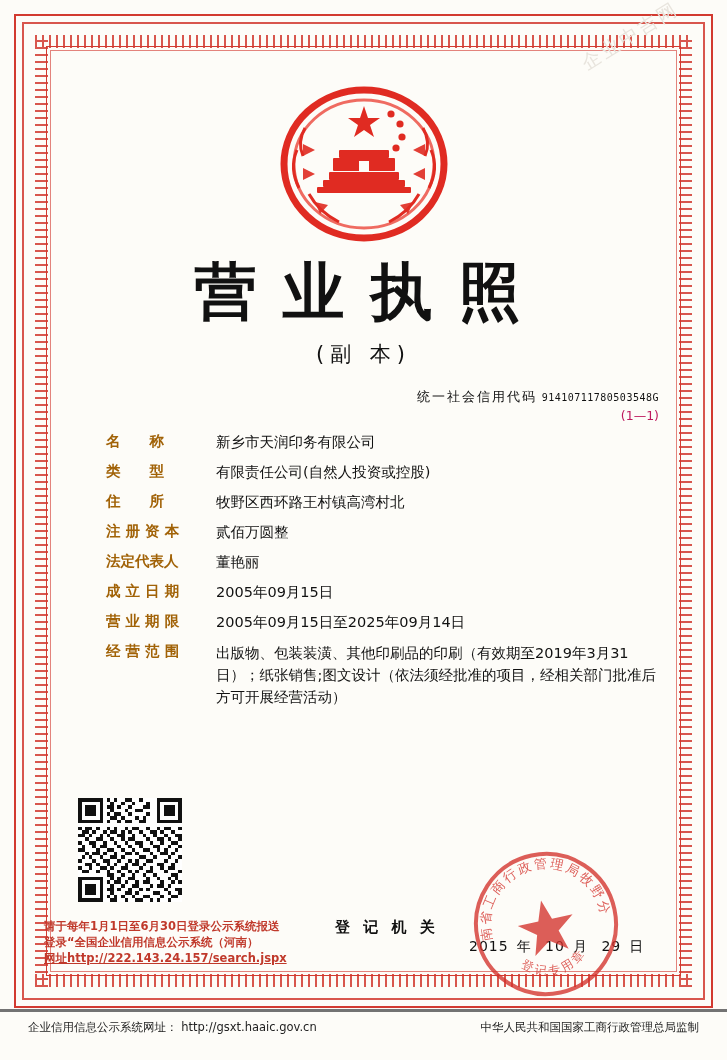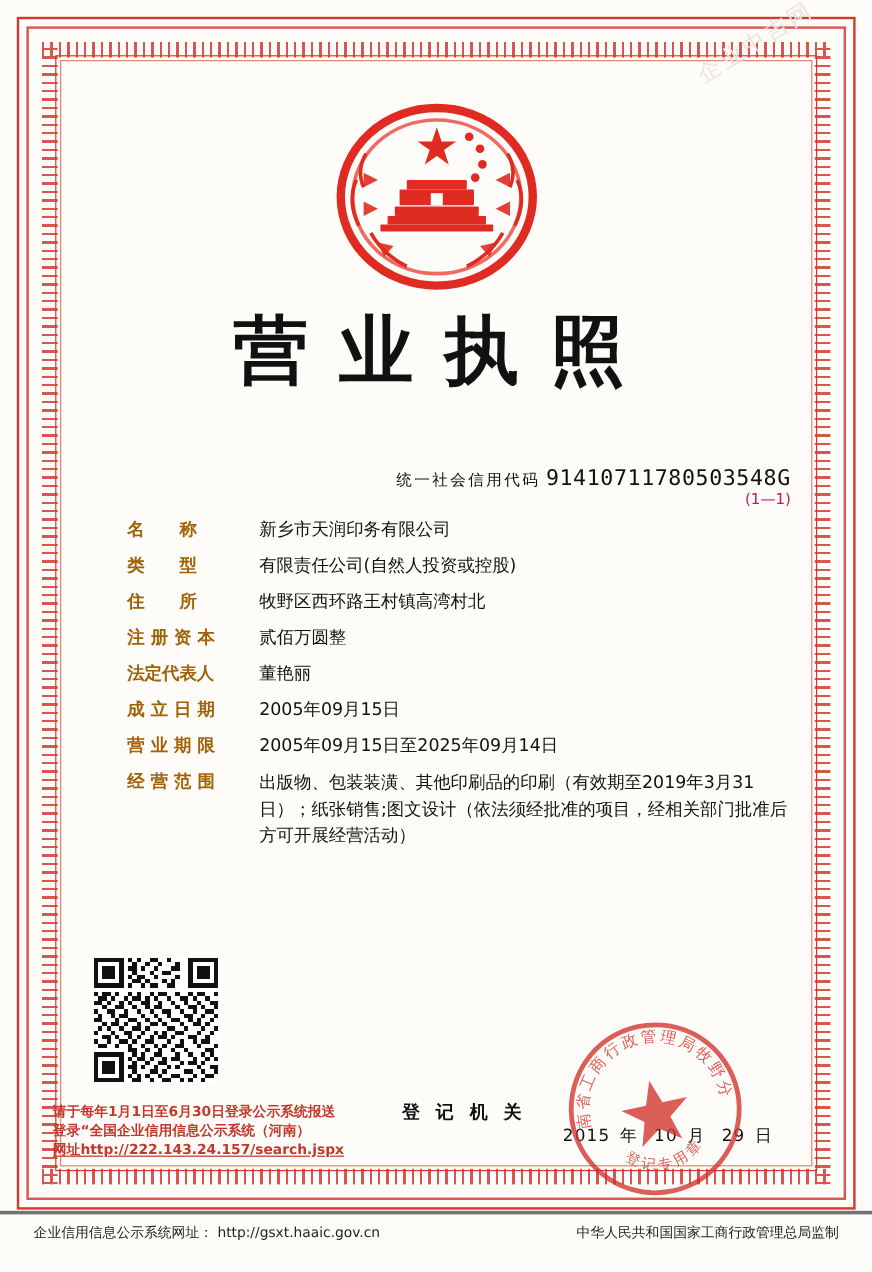--- a/index.html
+++ b/index.html
@@ -70,21 +70,21 @@
     position:absolute;left:0;right:0;top:340px;text-align:center;
     font-size:21px;letter-spacing:6px;color:#111;
   }
 
   
   .code-line{
     position:absolute;right:68px;top:388px;
     font-size:13px;color:#111;letter-spacing:.5px;
   }
   .code-line .label{letter-spacing:2px;font-family:Liberation Mono, monospace;}
-  .code-line .value{font-family:"DejaVu Sans Mono","Liberation Mono",monospace;font-size:18px;}
+  .code-line .value{font-family:"DejaVu Sans Mono","Liberation Mono",monospace;font-size:10px;}
   .page-no{
     position:absolute;right:68px;top:408px;font-size:12.5px;color:#be185d;
   }
 
   
   .fields{
     position:absolute;left:106px;top:432px;right:60px;
   }
   .row{display:flex;align-items:flex-start;margin-bottom:9px;}
   .row .k{
@@ -186,20 +186,21 @@
         <polygon points="85,22 89,34 101,34 91,41 95,53 85,46 75,53 79,41 69,34 81,34"></polygon>
         <circle cx="112" cy="30" r="3.6"></circle>
         <circle cx="121" cy="40" r="3.6"></circle>
         <circle cx="123" cy="53" r="3.6"></circle>
         <circle cx="117" cy="64" r="3.6"></circle>
       </g>
     </svg>
   </div>
 
   <div class="title">营业执照</div>
+  <div class="subtitle">(副 本)</div>
 
   <div class="code-line">
     <span class="label">统一社会信用代码</span>
     <span class="value">91410711780503548G</span>
   </div>
   <div class="page-no">(1—1)</div>
 
   <div class="fields">
     <div class="row">
       <div class="k">名　　称</div>

